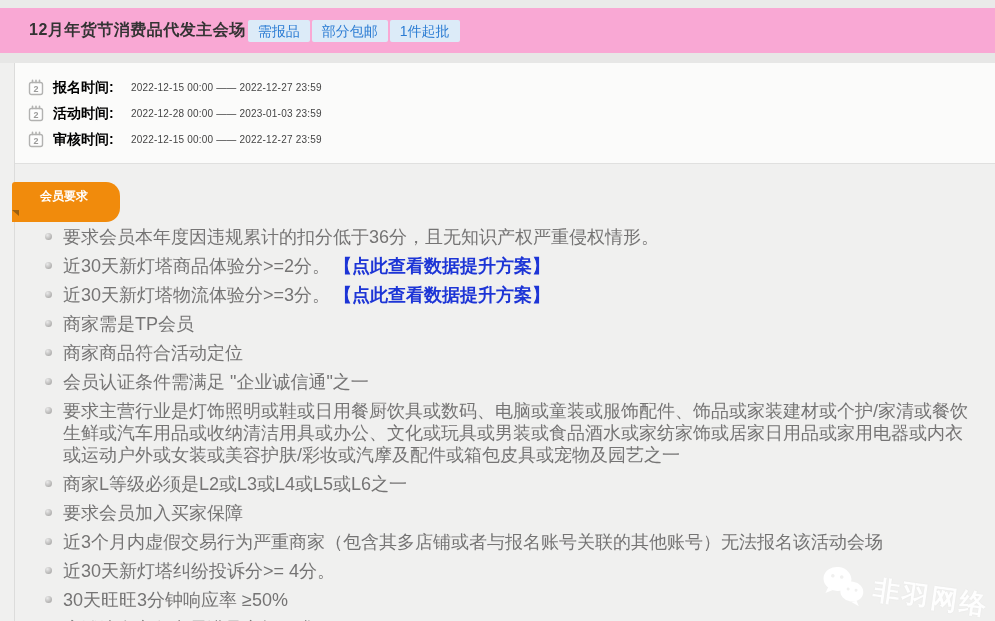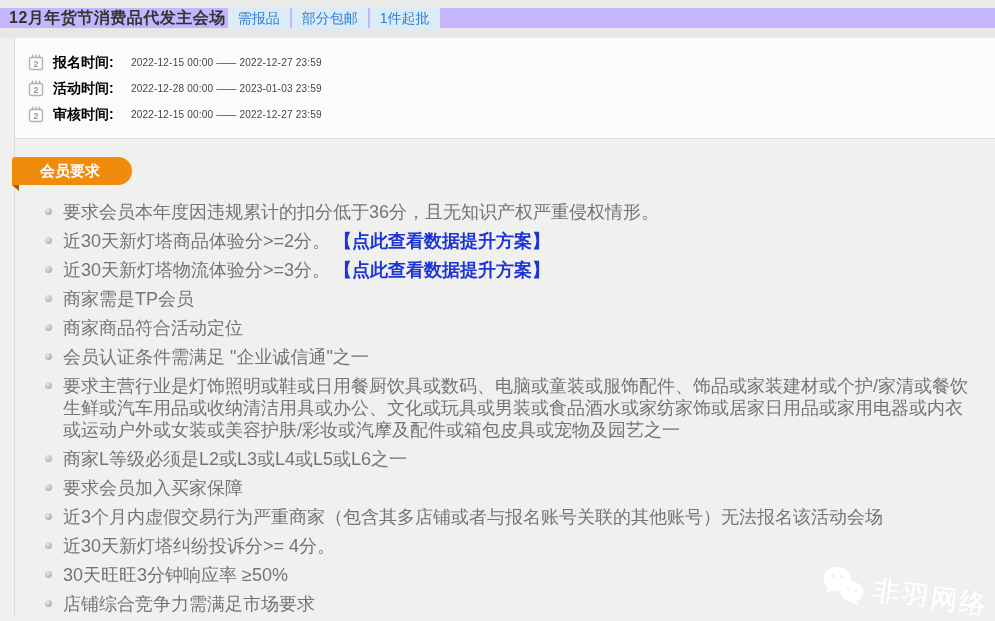--- a/index.html
+++ b/index.html
@@ -4,23 +4,23 @@
 <style>
   * { box-sizing: border-box; margin: 0; padding: 0; }
   html, body { width: 995px; height: 621px; overflow: hidden; }
   body {
     font-family: "Liberation Sans", "DejaVu Sans", sans-serif;
     background: #f0f0ef;
     position: relative;
   }
   .top-strip { height: 8px; background: #eaeae9; }
   .header-bar {
-    height: 20px; background: #c4b5fd;
+    height: 45px; background: #f9a8d4;
     display: flex; align-items: center;
-    padding-left: 9px;
+    padding-left: 29px;
   }
   .page-title {
     font-size: 16px; font-weight: bold; color: #333;
     letter-spacing: 0.5px;
   }
   .badge {
     display: inline-block;
     margin-left: 2px;
     background: #dcebf8; color: #2b7cd3;
     font-size: 14px; line-height: 22px;
@@ -42,22 +42,22 @@
   .cal-icon { width: 16px; height: 17px; margin-right: 9px; display: inline-flex; }
   .sched-label { font-size: 14px; font-weight: bold; color: #000000; width: 68px; }
   .sched-value { font-size: 10px; color: #444; margin-left: 10px; letter-spacing: 0.2px; }
   .requirements { padding-top: 18px; }
   .ribbon-wrap { position: relative; margin-left: -3px; height: 28px; }
   .ribbon {
     position: relative;
     display: inline-block;
     background: #f18b0c;
     color: #fff;
-    font-size: 15px; font-weight: bold;
-    line-height: 28px; height: 28px;
+    font-size: 12px; font-weight: bold;
+    line-height: 28px; height: 40px;
     padding: 0 32px 0 28px;
     border-radius: 3px 14px 14px 0;
   }
   .ribbon-fold {
     position: absolute; left: 0; top: 28px;
     width: 7px; height: 6px;
     background: #9c600f;
     clip-path: polygon(0 0, 100% 0, 100% 100%);
   }
   .req-list { list-style: none; margin-top: 16px; padding-left: 30px; padding-right: 20px; }

